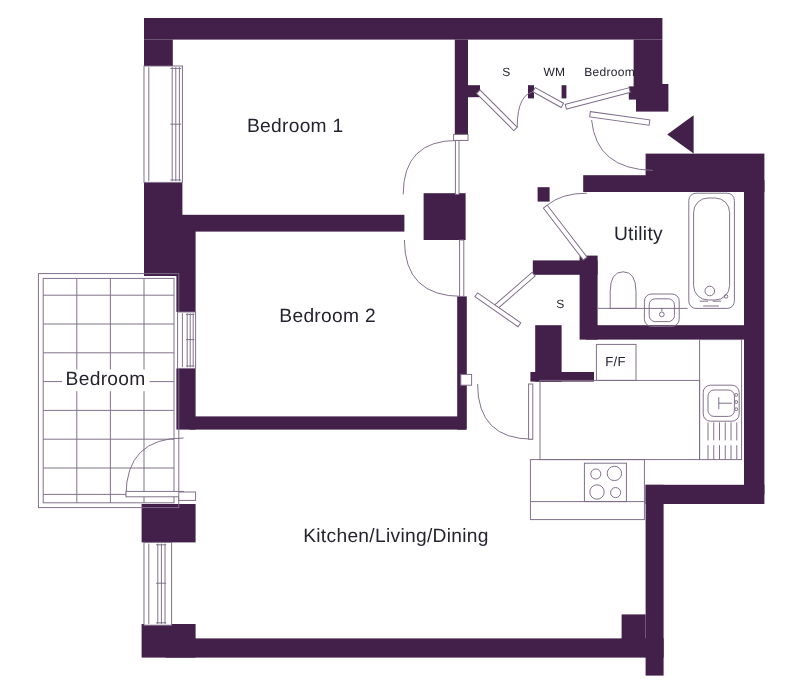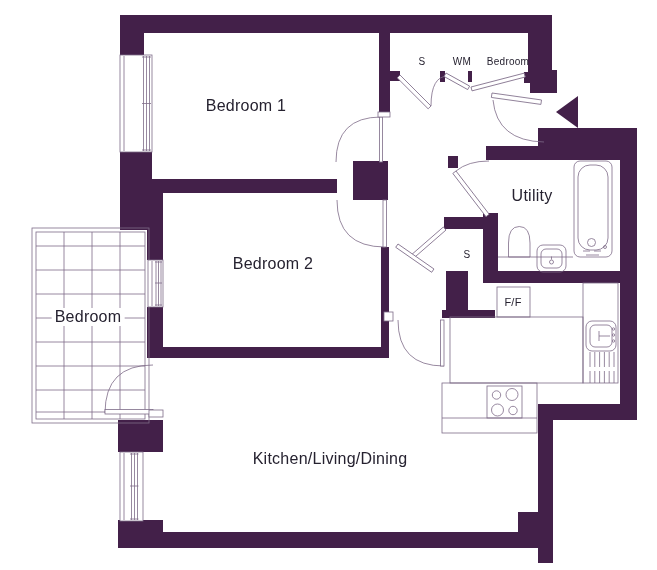--- a/index.html
+++ b/index.html
@@ -170,21 +170,21 @@
       <path d="M590,352V367 M594.8,352V367 M599.6,352V367 M604.4,352V367 M609.2,352V367 M614,352V367
                M590,371V383 M594.8,371V383 M599.6,371V383 M604.4,371V383 M609.2,371V383 M614,371V383"></path>
     </g>
 
     <polygon class="darkfill" points="578,96 556,112 578,128"></polygon>
   </svg>
 
   <div class="lbl" style="left:246px;top:106px">Bedroom 1</div>
   <div class="lbl" style="left:273px;top:264px">Bedroom 2</div>
   <div class="lbl" style="left:532px;top:196px">Utility</div>
-  <div class="lbl" style="left:330px;top:459px">Kitchen/Living/Dining</div>
+  <div class="lbl" style="left:330px;top:448px">Kitchen/Living/Dining</div>
   <div class="lbl chip" style="left:88px;top:317px">Bedroom</div>
   <div class="lbl sm" style="left:422px;top:61px">S</div>
   <div class="lbl sm" style="left:462px;top:61px">WM</div>
   <div class="lbl sm" style="left:508px;top:61px">Bedroom</div>
   <div class="lbl sm" style="left:467px;top:254px">S</div>
   <div class="lbl xs" style="left:513px;top:302px">F/F</div>
 
 </div>
 
 </body></html>

